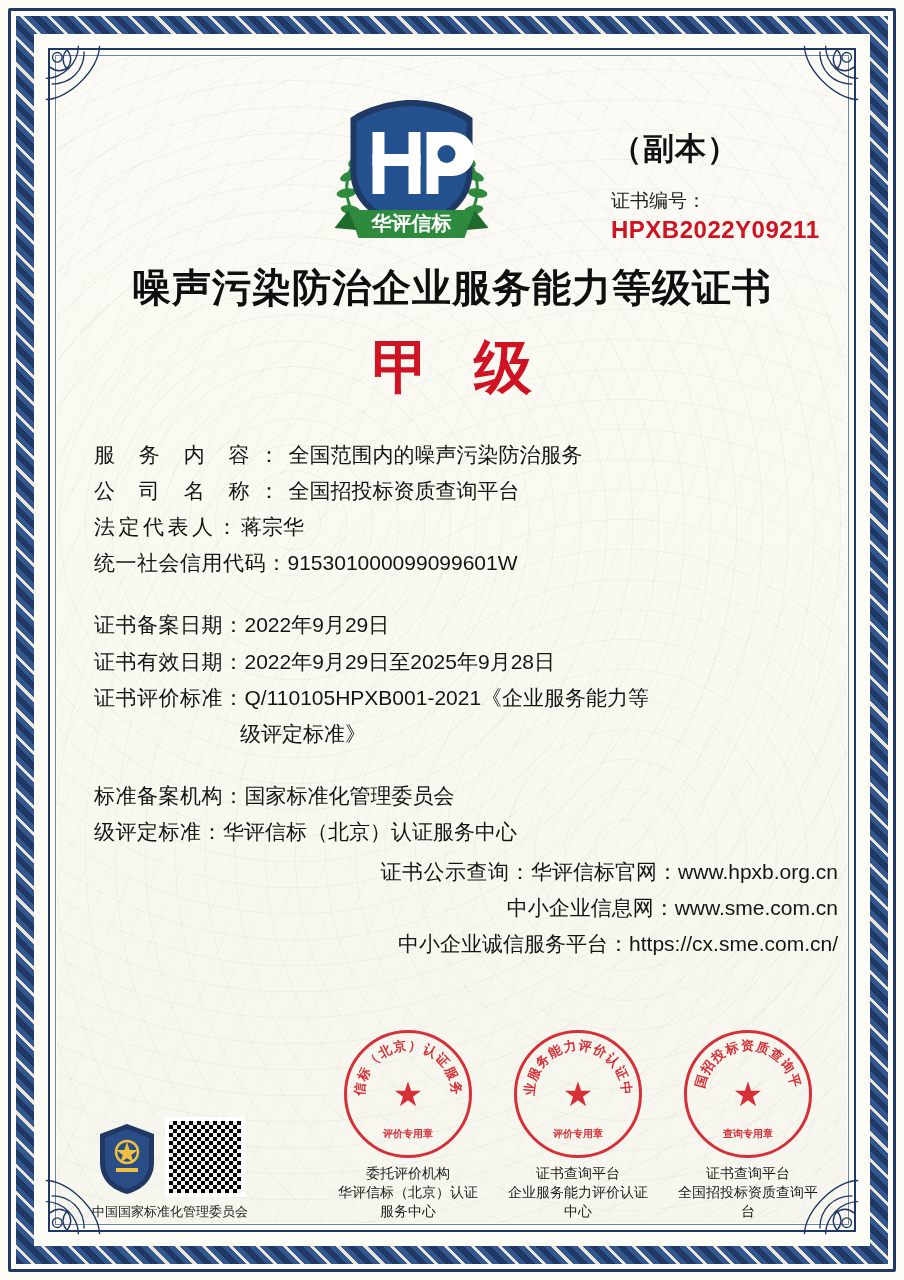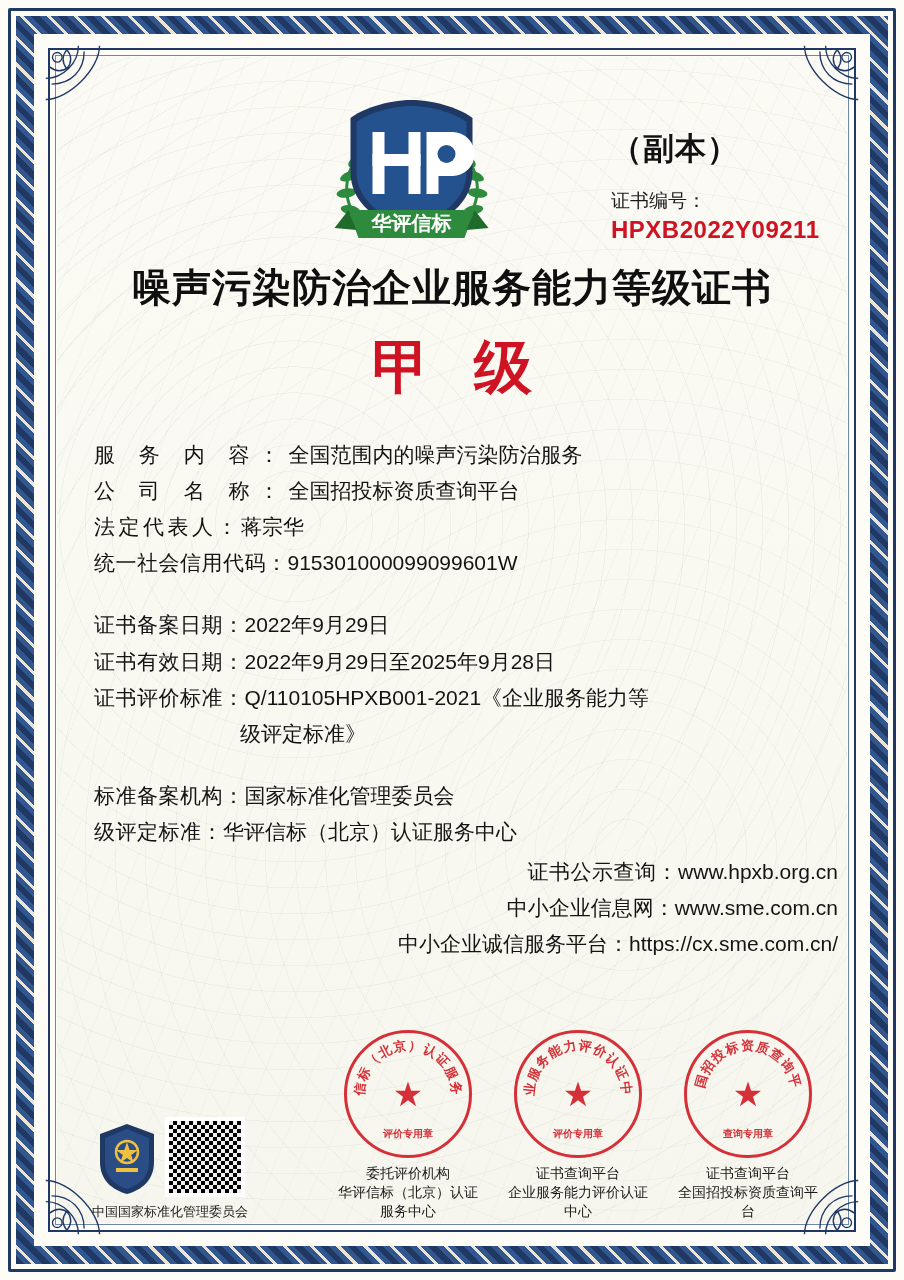--- a/index.html
+++ b/index.html
@@ -407,20 +407,21 @@
         <span class="field-value">国家标准化管理委员会</span>
       </div>
       <div class="field-row">
         <span class="field-label">级评定标准：</span>
         <span class="field-value">华评信标（北京）认证服务中心</span>
       </div>
 
       <div class="links">
         <div class="link-row">
           <span class="field-label">证书公示查询：</span>
+          <span class="link-label">华评信标官网：</span>
           <span class="link-url">www.hpxb.org.cn</span>
         </div>
         <div class="sub-line link-row">
           <span class="link-label">中小企业信息网：</span>
           <span class="link-url">www.sme.com.cn</span>
         </div>
         <div class="sub-line link-row">
           <span class="link-label">中小企业诚信服务平台：</span>
           <span class="link-url">https://cx.sme.com.cn/</span>
         </div>

